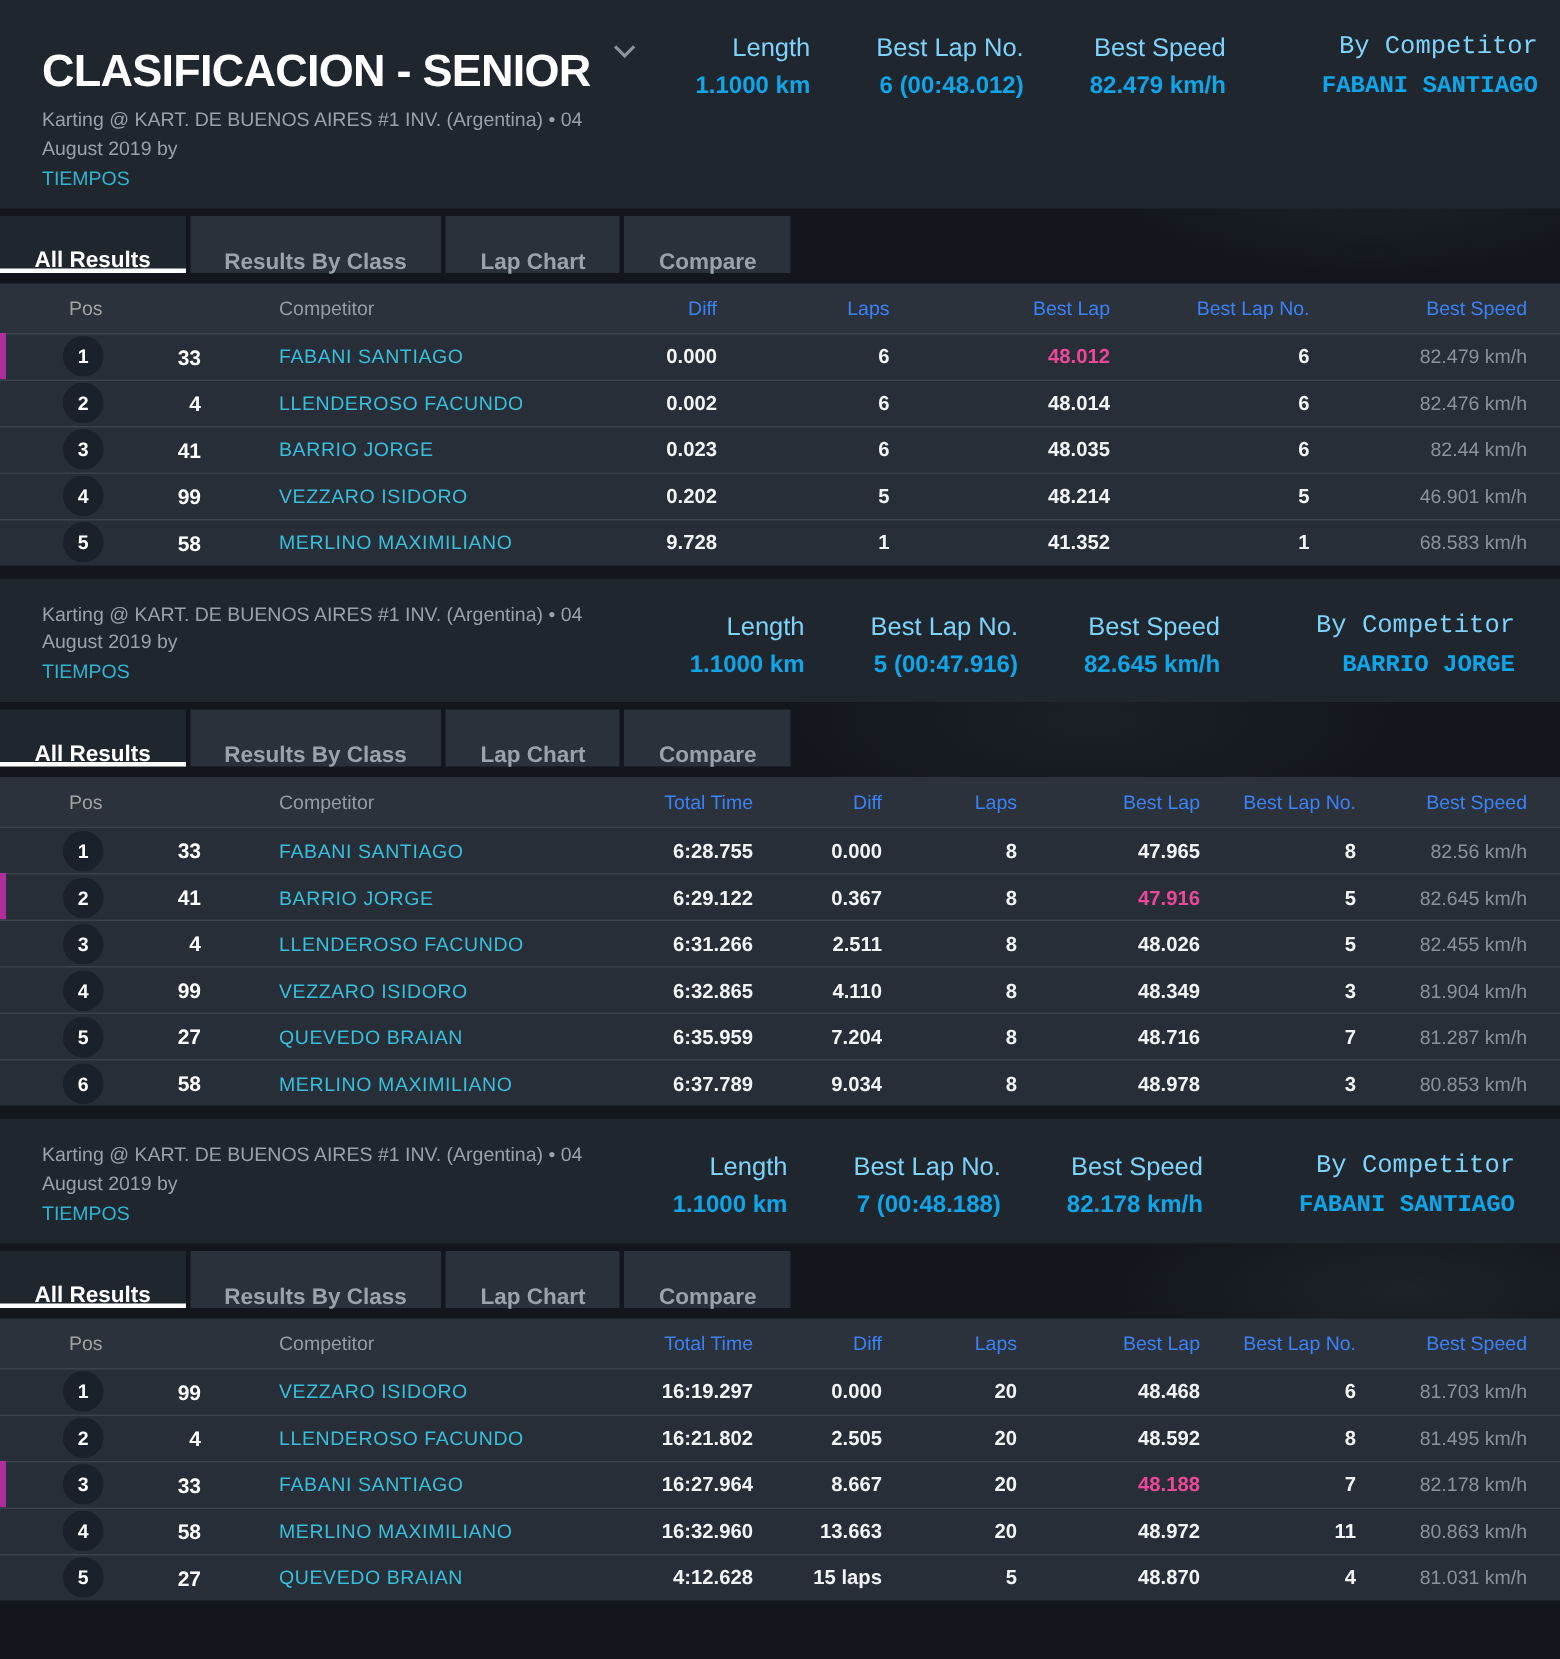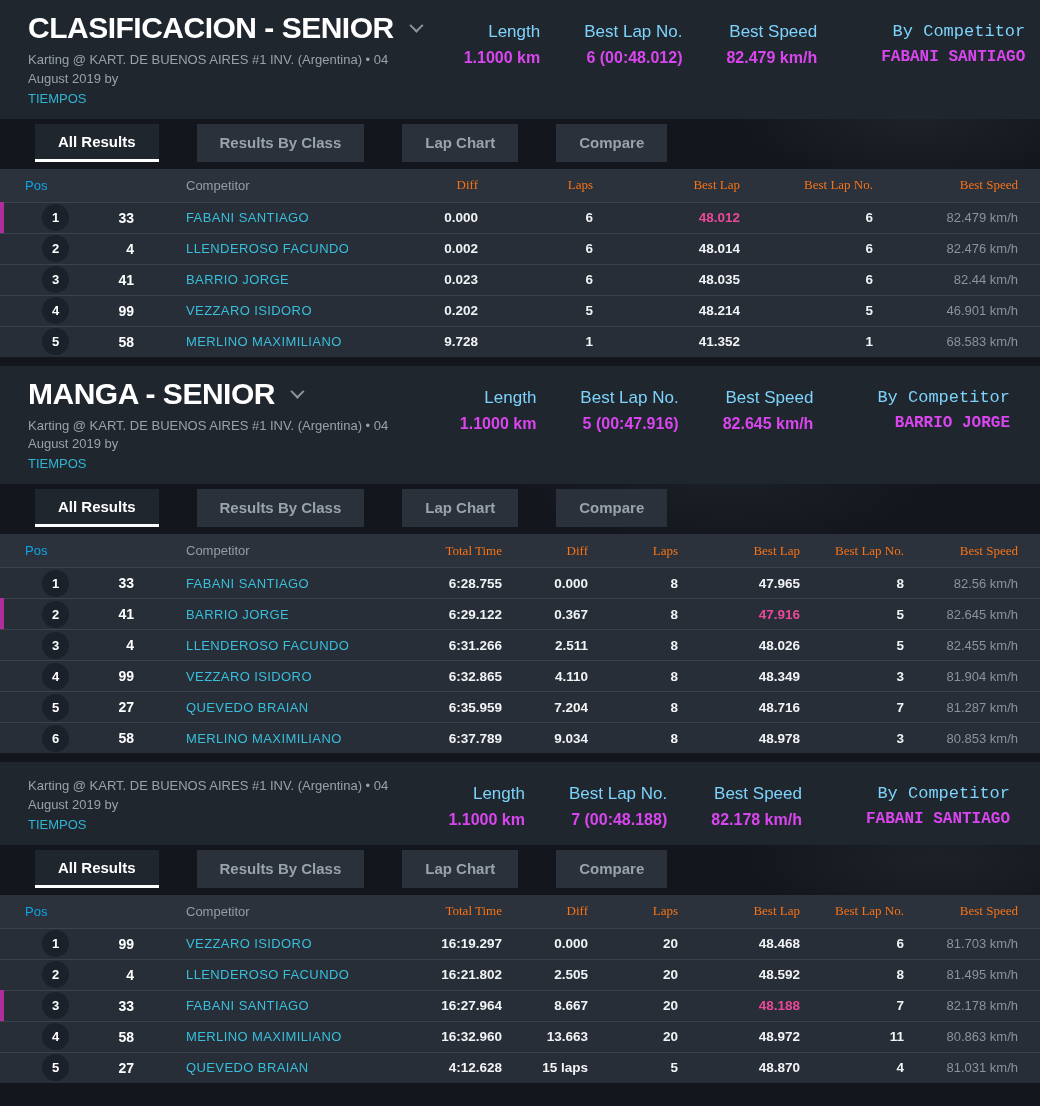--- a/index.html
+++ b/index.html
@@ -11,47 +11,47 @@
       radial-gradient(300px 100px at 70% 480px, rgba(120,130,140,0.08), transparent 70%),
       radial-gradient(280px 90px at 90% 860px, rgba(120,130,140,0.10), transparent 70%),
       #13171d;
     font-family:"Liberation Sans", sans-serif;
     padding-bottom:5px;
   }
   .session { margin-bottom:9px; }
 
   
   .sec-head { background:#20262e; display:flex; justify-content:space-between; padding:10px 30px 10px 28px; }
-  .title-row { display:flex; align-items:center; cursor:pointer; }
+  .title-row { display:flex; cursor:pointer;margin-top:20px; }
   .title { font-size:30px; line-height:36px; color:#fff; margin:0; font-weight:bold; letter-spacing:-0.5px; white-space:nowrap; }
   .chev { width:10px; height:10px; border-right:2px solid #8d949d; border-bottom:2px solid #8d949d; transform:rotate(45deg) translateY(-2px); margin-left:16px; margin-top:-2px; }
   .subtitle { color:#99a1aa; font-size:13px; margin:5px 0 0; max-width:560px; line-height:1.45; }
   .sub-link { color:#2fb5d2; text-decoration:none; display:block; margin-top:1px; }
   .stats { display:flex; padding-top:12px; text-align:right; }
   .stat { margin-left:44px; min-width:70px; }
   .stat:last-child { margin-left:64px;font-family:Liberation Mono, monospace; }
   .stat-label { font-size:17px; color:#7dd3fc; margin-bottom:7px; white-space:nowrap; }
-  .stat-value { font-size:16px; font-weight:bold; color:#d946ef; white-space:nowrap; }
+  .stat-value { font-size:16px; font-weight:bold; color:#0ea5e9; white-space:nowrap; }
 
   
   .tabs { display:flex; gap:3px; margin-top:5px; }
-  .tab { background:#2a313b; color:#9aa2ac; font-weight:bold; font-size:15px; padding:0 23px; height:38px; line-height:38px; cursor:pointer; white-space:nowrap;margin-left:35px; }
+  .tab { background:#2a313b; color:#9aa2ac; font-weight:bold; font-size:15px; padding:12px 23px; height:38px; line-height:38px; cursor:pointer; white-space:nowrap; }
   .tab.active { background:#20262e; color:#fff; border-bottom:3px solid #fff; line-height:35px; }
 
   
   .table { margin-top:7px; }
   .trow { display:grid; align-items:center; height:31px; background:#272e37; border-top:1px solid #3a424c; position:relative; padding-right:22px; }
   .trow.thead { background:#2b323c; border-top:none; height:33px; }
   .cols7 .trow { grid-template-columns:76px 58px 1fr 130px 115px 147px 133px 145px; }
   .cols8 .trow { grid-template-columns:76px 58px 1fr 130px 86px 90px 122px 104px 114px; }
   .best-row::before { content:''; position:absolute; left:0; top:-1px; bottom:0; width:4px; background:#b02d9e; }
   .cell { overflow:hidden; white-space:nowrap; }
-  .h-pos { color:#0ea5e9; font-size:13px; padding-left:25px; }
+  .h-pos { color:#a3a3a3; font-size:13px; padding-left:46px; }
   .h-name { color:#959ca5; font-size:13px; padding-left:52px; }
-  .h-val { color:#f97316; font-size:13px; text-align:right;font-family:Liberation Serif, serif; }
+  .h-val { color:#3b82f6; font-size:13px; text-align:right; }
   .c-pos { display:flex; justify-content:flex-start; padding-left:42px; }
   .badge { width:27px; height:27px; border-radius:50%; background:#1b212a; color:#fff; font-size:13px; font-weight:bold; display:flex; align-items:center; justify-content:center; }
   .c-kart { text-align:right; color:#fff; font-weight:bold; font-size:14px; }
   .c-name { padding-left:52px; color:#38bfdc; font-size:13px; letter-spacing:0.4px; cursor:pointer; }
   .c-val { text-align:right; color:#f1f3f5; font-size:13.5px; font-weight:bold; }
   .c-val.best { color:#ec4899; }
   .c-val.speed { color:#8b929b; font-weight:normal; font-size:13px; }
 </style>
 </head>
 <body>
@@ -160,24 +160,20 @@
         <div class="cell c-val">41.352</div>
         <div class="cell c-val">1</div>
         <div class="cell c-val speed">68.583 km/h</div>
       </div>
     </div>
 </section>
 
 <section class="session">
   <header class="sec-head">
     <div class="head-left">
-      <div class="title-row">
-        <h1 class="title">MANGA - SENIOR</h1>
-        <span class="chev"></span>
-      </div>
       <p class="subtitle"><span>Karting @ KART. DE BUENOS AIRES #1 INV. (Argentina) • 04 August 2019 by</span><a class="sub-link" href="#">TIEMPOS</a></p>
     </div>
     <div class="stats">
         <div class="stat">
           <div class="stat-label">Length</div>
           <div class="stat-value">1.1000 km</div>
         </div>
         <div class="stat">
           <div class="stat-label">Best Lap No.</div>
           <div class="stat-value">5 (00:47.916)</div>

